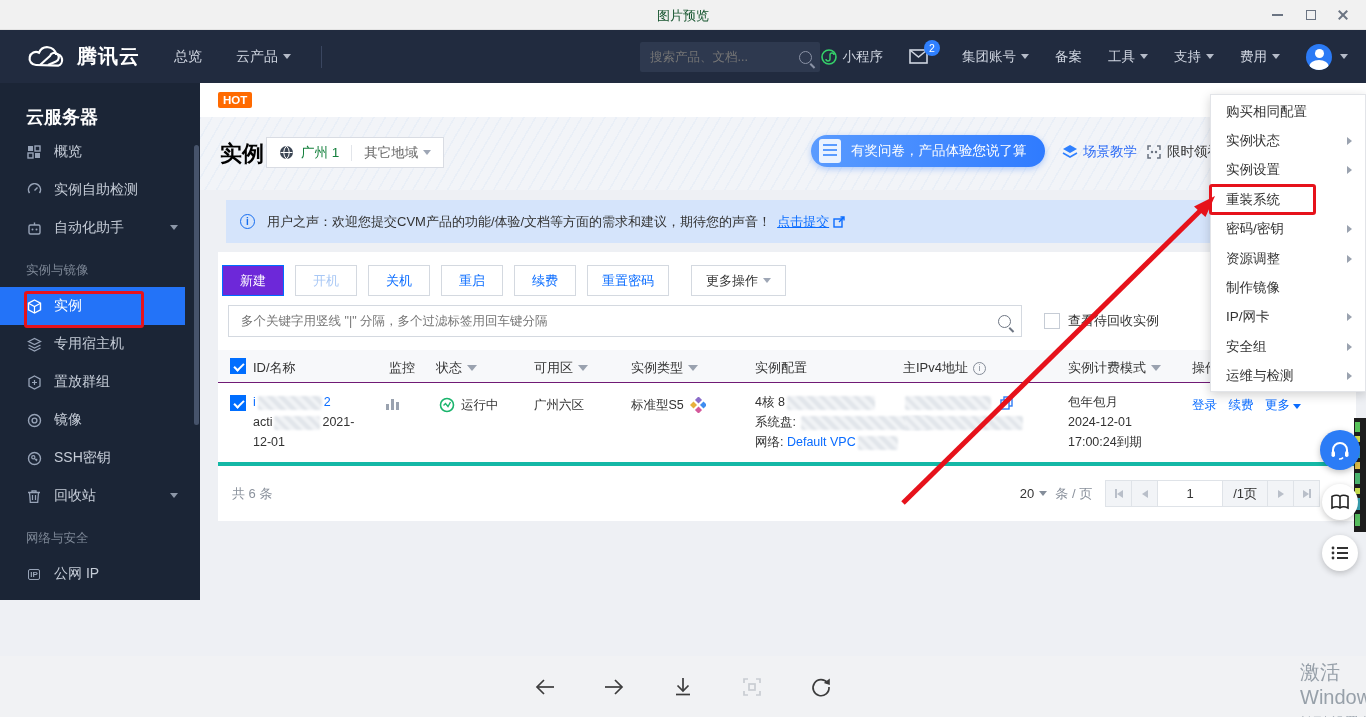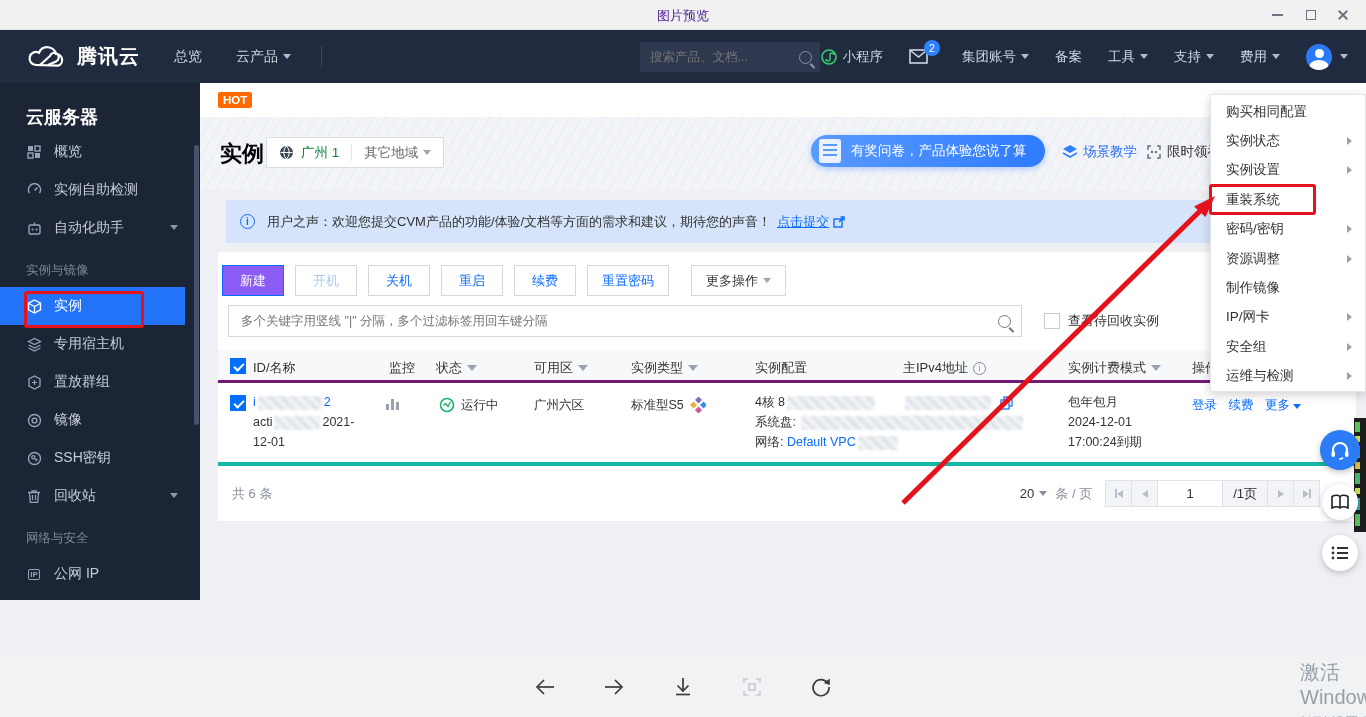--- a/index.html
+++ b/index.html
@@ -2,21 +2,21 @@
 <html><head>
 <meta charset="utf-8">
 <style>
   html,body{margin:0;padding:0;background:#ddd;}
   .screen{position:relative;width:1366px;height:717px;overflow:hidden;background:#eef0f4;
     font-family:"Liberation Sans","DejaVu Sans",sans-serif;-webkit-font-smoothing:antialiased;}
   .screen *{box-sizing:border-box;}
 
   
   .titlebar{position:absolute;left:0;top:0;width:1366px;height:30px;background:#f1f1f1;border-bottom:1px solid #e3e3e3;}
-  .titlebar .ttl{position:absolute;left:0;right:0;top:7px;text-align:center;font-size:13px;color:#4c1d95;font-family:Liberation Serif, serif;}
+  .titlebar .ttl{position:absolute;left:0;right:0;top:7px;text-align:center;font-size:13px;color:#14532d;font-family:Liberation Serif, serif;}
   .wctl{position:absolute;top:0;width:34px;height:30px;display:flex;align-items:center;justify-content:center;cursor:pointer;}
   .wc-min{right:72px}.wc-max{right:38px}.wc-close{right:6px}
   .wc-min i{display:block;width:11px;height:2px;background:#6b7482;}
   .wc-max i{display:block;width:10px;height:10px;border:1.5px solid #6b7482;}
   .wc-close i{position:relative;display:block;width:12px;height:12px;}
   .wc-close i:before,.wc-close i:after{content:"";position:absolute;left:5px;top:0;width:2px;height:12px;background:#6b7482;}
   .wc-close i:before{transform:rotate(45deg);} .wc-close i:after{transform:rotate(-45deg);}
 
   
   .topnav{position:absolute;left:0;top:30px;width:1366px;height:53px;background:#212b3f;display:flex;align-items:center;}
@@ -68,36 +68,36 @@
 
   .notice{position:absolute;left:26px;top:117px;width:1138px;height:43px;background:#d5e4fb;display:flex;align-items:center;padding-left:14px;}
   .info-ic{width:15px;height:15px;border:1.5px solid #156df0;border-radius:50%;color:#156df0;font-size:10px;display:flex;align-items:center;justify-content:center;margin-right:12px;font-style:normal;}
   .info-ic:after{content:"i";font-weight:bold;}
   .notice-text{font-size:13px;color:#333;}
   .notice a{color:#0a6cff;text-decoration:underline;margin-left:6px;font-size:13px;cursor:pointer;}
 
   .card{position:absolute;left:18px;top:169px;width:1138px;height:269px;background:#fff;}
   .btn-row{position:absolute;left:4px;top:13px;display:flex;align-items:center;}
   .btn{height:31px;border:1px solid #d4d9e0;background:#fff;color:#0a6cff;font-size:13px;display:flex;align-items:center;justify-content:center;margin-right:11px;cursor:pointer;padding:0 14px;min-width:62px;font-family:inherit;}
-  .btn-primary{background:#8b5cf6;border-color:#006eff;color:#fff;}
+  .btn-primary{background:#6d28d9;border-color:#006eff;color:#fff;}
   .btn-disabled{color:#a9c8f5;cursor:default;}
   .btn-more{color:#333;margin-left:11px;}
   .filter-row{position:absolute;left:10px;top:53px;width:1120px;height:32px;display:flex;align-items:center;}
   .search-box{width:794px;height:32px;border:1px solid #d4d9e0;display:flex;align-items:center;padding:0 10px;background:#fff;}
   .search-box input{flex:1;border:none;outline:none;font-size:12.5px;color:#b6bcc6;font-family:inherit;}
   .mag{width:13px;height:13px;border:1.7px solid #6e7683;border-radius:50%;position:relative;flex:none;}
   .mag:after{content:"";position:absolute;left:11px;top:11px;width:6px;height:1.7px;background:#6e7683;transform:rotate(45deg);transform-origin:0 0;}
   .mag-dark{border-color:#8b93a6;} .mag-dark:after{background:#8b93a6;}
   .cb{width:16px;height:16px;border:1px solid #c6ccd5;background:#fff;flex:none;cursor:pointer;}
   .cb-on{background:#006eff;border-color:#006eff;position:relative;}
   .cb-on:after{content:"";position:absolute;left:3px;top:4px;width:8px;height:4px;border-left:2px solid #fff;border-bottom:2px solid #fff;transform:rotate(-45deg);}
   .recycle-label{font-size:13px;color:#333;margin-left:8px;}
 
   
-  .thead{position:absolute;left:0;top:98px;width:1138px;height:33px;background:#f7f8fa;border-bottom:3px solid #701a75;}
+  .thead{position:absolute;left:0;top:98px;width:1138px;height:33px;background:#f7f8fa;border-bottom:1px solid #701a75;}
   .th{position:absolute;top:9px;font-size:13px;color:#333;display:flex;align-items:center;white-space:nowrap;}
   .funnel{margin-left:5px;width:0;height:0;border-left:5px solid transparent;border-right:5px solid transparent;border-top:6px solid #9aa2af;cursor:pointer;}
   .circ-i{margin-left:5px;width:13px;height:13px;border:1px solid #858c98;border-radius:50%;font-size:9px;color:#858c98;display:flex;align-items:center;justify-content:center;}
   .circ-i:after{content:"i";}
   .trow{position:absolute;left:0;top:131px;width:1138px;height:83px;border-bottom:4px solid #14b8a6;font-size:12.5px;color:#333;}
   .cell{position:absolute;white-space:nowrap;line-height:20px;}
   .blur{display:inline-block;vertical-align:middle;height:14px;border-radius:2px;margin:0 2px;
     background:repeating-linear-gradient(45deg,#e1e5ea 0 4px,#f1f3f6 4px 8px);filter:blur(1.1px);}
   .link{color:#0a6cff;cursor:pointer;}
   .bars{display:inline-flex;align-items:flex-end;gap:2px;height:12px;cursor:pointer;}

